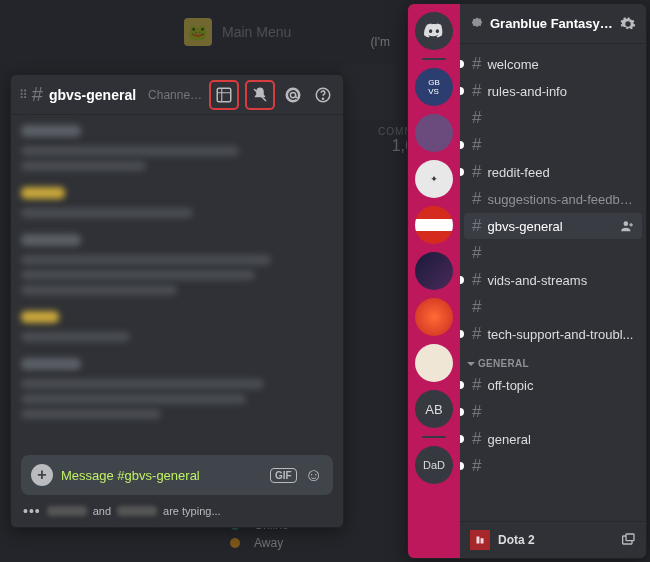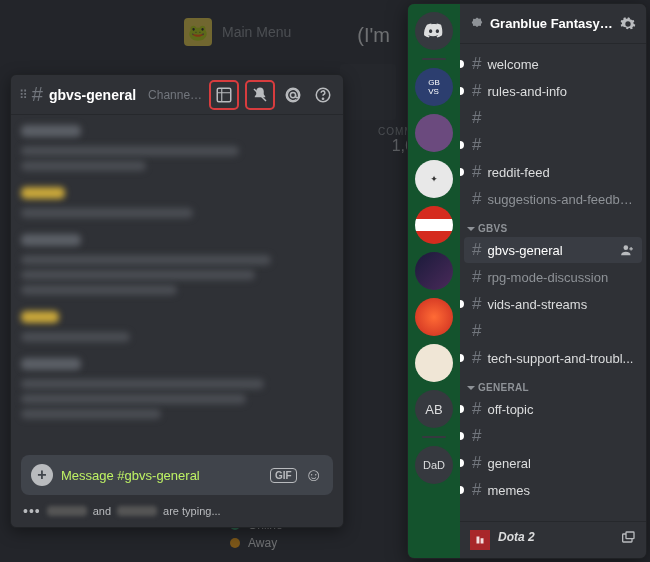--- a/index.html
+++ b/index.html
@@ -35,41 +35,41 @@
 }
 .floater-box {
   width: 28px; height: 28px;
   background: #e3c94c;
   border-radius: 4px;
   display:flex;align-items:center;justify-content:center;
   font-size: 16px;
 }
 .floater-label { color: #8e9297; font-size: 14px; }
 .header-typing {
-  position: absolute; top: 24px; right: 260px;
-  color: #dcddde; font-size: 20px;
+  position: absolute; top: 35px; right: 260px;
+  color: #dcddde; font-size: 12px;
 }
 .commends {
   position: absolute; top: 126px; left: 378px;
   text-align: center; color: #8e9297;
 }
 .commends .lbl { font-size: 10px; letter-spacing: 1px; }
 .commends .val { font-size: 16px; color: #b9bbbe; }
 .card {
   position: absolute;
   top: 64px; left: 340px;
   width: 56px; height: 56px;
   background: #3a3d43;
   border-radius: 4px;
 }
 .status-list {
   position: absolute; bottom: 8px; left: 230px;
   font-size: 12px;
 }
-.status-row { display:flex; align-items:center; gap:8px; margin-bottom: 4px;}
+.status-row { display:flex; align-items:center; gap:14px; margin-bottom: 4px;}
 .status-dot { width: 10px; height: 10px; border-radius: 50%; }
 .dot-online { background: #43b581; }
 .dot-away { background: #faa61a; }
 
 
 .channel-window {
   position: absolute;
   top: 74px; left: 10px;
   width: 334px; height: 454px;
   background: #2f3136;
@@ -151,21 +151,21 @@
   width: 238px;
   background: #2f3136;
   border-radius: 6px;
   z-index: 20;
   display: flex;
   box-shadow: 0 0 0 1px #202225, 0 4px 20px rgba(0,0,0,0.5);
   overflow: hidden;
 }
 .server-rail {
   width: 52px;
-  background: #14532d;
+  background: #be185d;
   padding: 8px 0;
   display: flex; flex-direction: column; align-items: center; gap: 8px;
   overflow: hidden;
 }
 .server-icon {
   width: 38px; height: 38px; border-radius: 50%;
   background: #36393f;
   display:flex;align-items:center;justify-content:center;
   color: #dcddde; font-size: 12px; font-weight: 500;
   cursor: pointer;
@@ -229,21 +229,21 @@
   content:""; position:absolute; left:52px; width:4px; height:8px;
   background:#fff; border-radius: 0 4px 4px 0; margin-left:-4px;
 }
 .channel.active { background: #393c43; color: #fff;}
 .channel .ch-label { flex:1; white-space:nowrap; overflow:hidden; text-overflow:ellipsis;}
 .channel .add-user { width:14px;height:14px; color:#b9bbbe;}
 
 .now-playing {
   border-top: 1px solid #26282c;
   padding: 8px 10px;
-  display: flex; gap: 8px; font-style: italic;
+  display: flex; align-items: center; gap: 8px;
 }
 .game-icon { width: 20px; height: 20px; background: #a8272a; display:flex;align-items:center;justify-content:center;}
 .game-icon svg{width:14px;height:14px;fill:#fff;}
 .game-name { font-size: 12px; font-weight: 600; color: #dcddde; flex:1;}
 .popout { width:16px;height:16px;color:#b9bbbe;cursor:pointer;}
 
 
 .channel { position: relative; }
 .channel.unread::before { left: -4px; margin-left:0;}
 </style>
@@ -387,38 +387,31 @@
           <span class="h">#</span>
         </div>
         <div class="channel unread">
           <span class="h">#</span>
           <span class="ch-label">reddit-feed</span>
         </div>
         <div class="channel">
           <span class="h">#</span>
           <span class="ch-label">suggestions-and-feedback</span>
         </div>
-        <div class="cat">
-          <svg viewBox="0 0 10 10" fill="currentColor">
-            <path d="M1 3l4 4 4-4z"></path>
-          </svg>
-          <span>gbvs</span>
-        </div>
         <div class="channel active">
           <span class="h">#</span>
           <span class="ch-label">gbvs-general</span>
           <svg class="add-user" viewBox="0 0 24 24" fill="currentColor">
             <circle cx="10" cy="8" r="4"></circle>
             <path d="M2 20c0-3 4-5 8-5s8 2 8 5v1H2z"></path>
             <path d="M19 7v6M16 10h6" stroke="currentColor" stroke-width="2"></path>
           </svg>
         </div>
         <div class="channel">
           <span class="h">#</span>
-          <span class="ch-label">rpg-mode-discussion</span>
         </div>
         <div class="channel unread">
           <span class="h">#</span>
           <span class="ch-label">vids-and-streams</span>
         </div>
         <div class="channel">
           <span class="h">#</span>
         </div>
         <div class="channel unread">
           <span class="h">#</span>
@@ -436,21 +429,20 @@
         </div>
         <div class="channel unread">
           <span class="h">#</span>
         </div>
         <div class="channel unread">
           <span class="h">#</span>
           <span class="ch-label">general</span>
         </div>
         <div class="channel unread">
           <span class="h">#</span>
-          <span class="ch-label">memes</span>
         </div>
       </div>
 
     <div class="now-playing">
       <div class="game-icon">
         <svg viewBox="0 0 24 24">
             <rect x="3" y="3" width="18" height="18" fill="#a8272a"></rect>
             <path d="M6 6h5v12H6zM13 9h5v9h-5z" fill="#fff" opacity="0.85"></path>
           </svg>
       </div>

